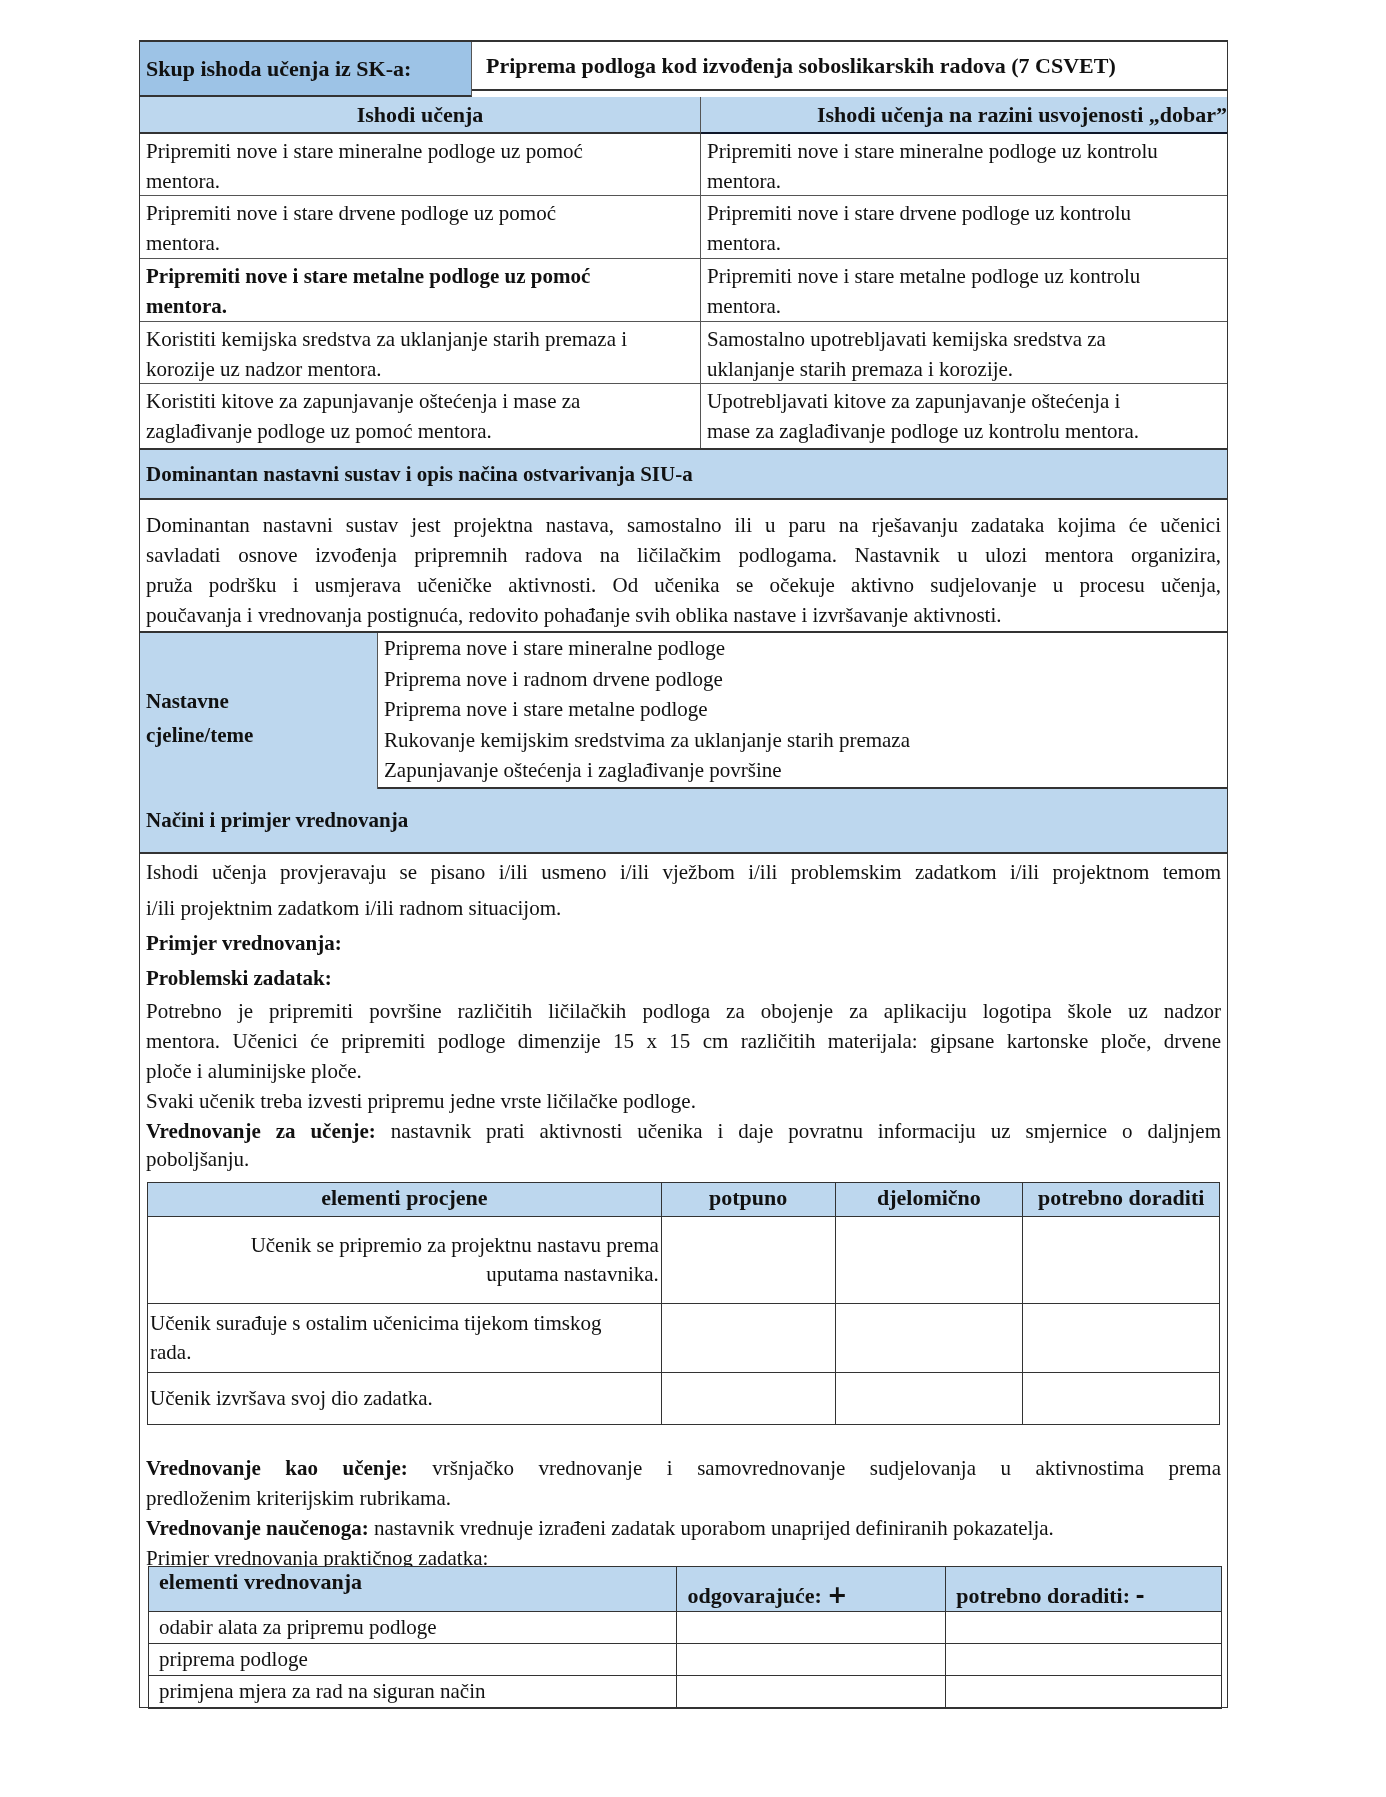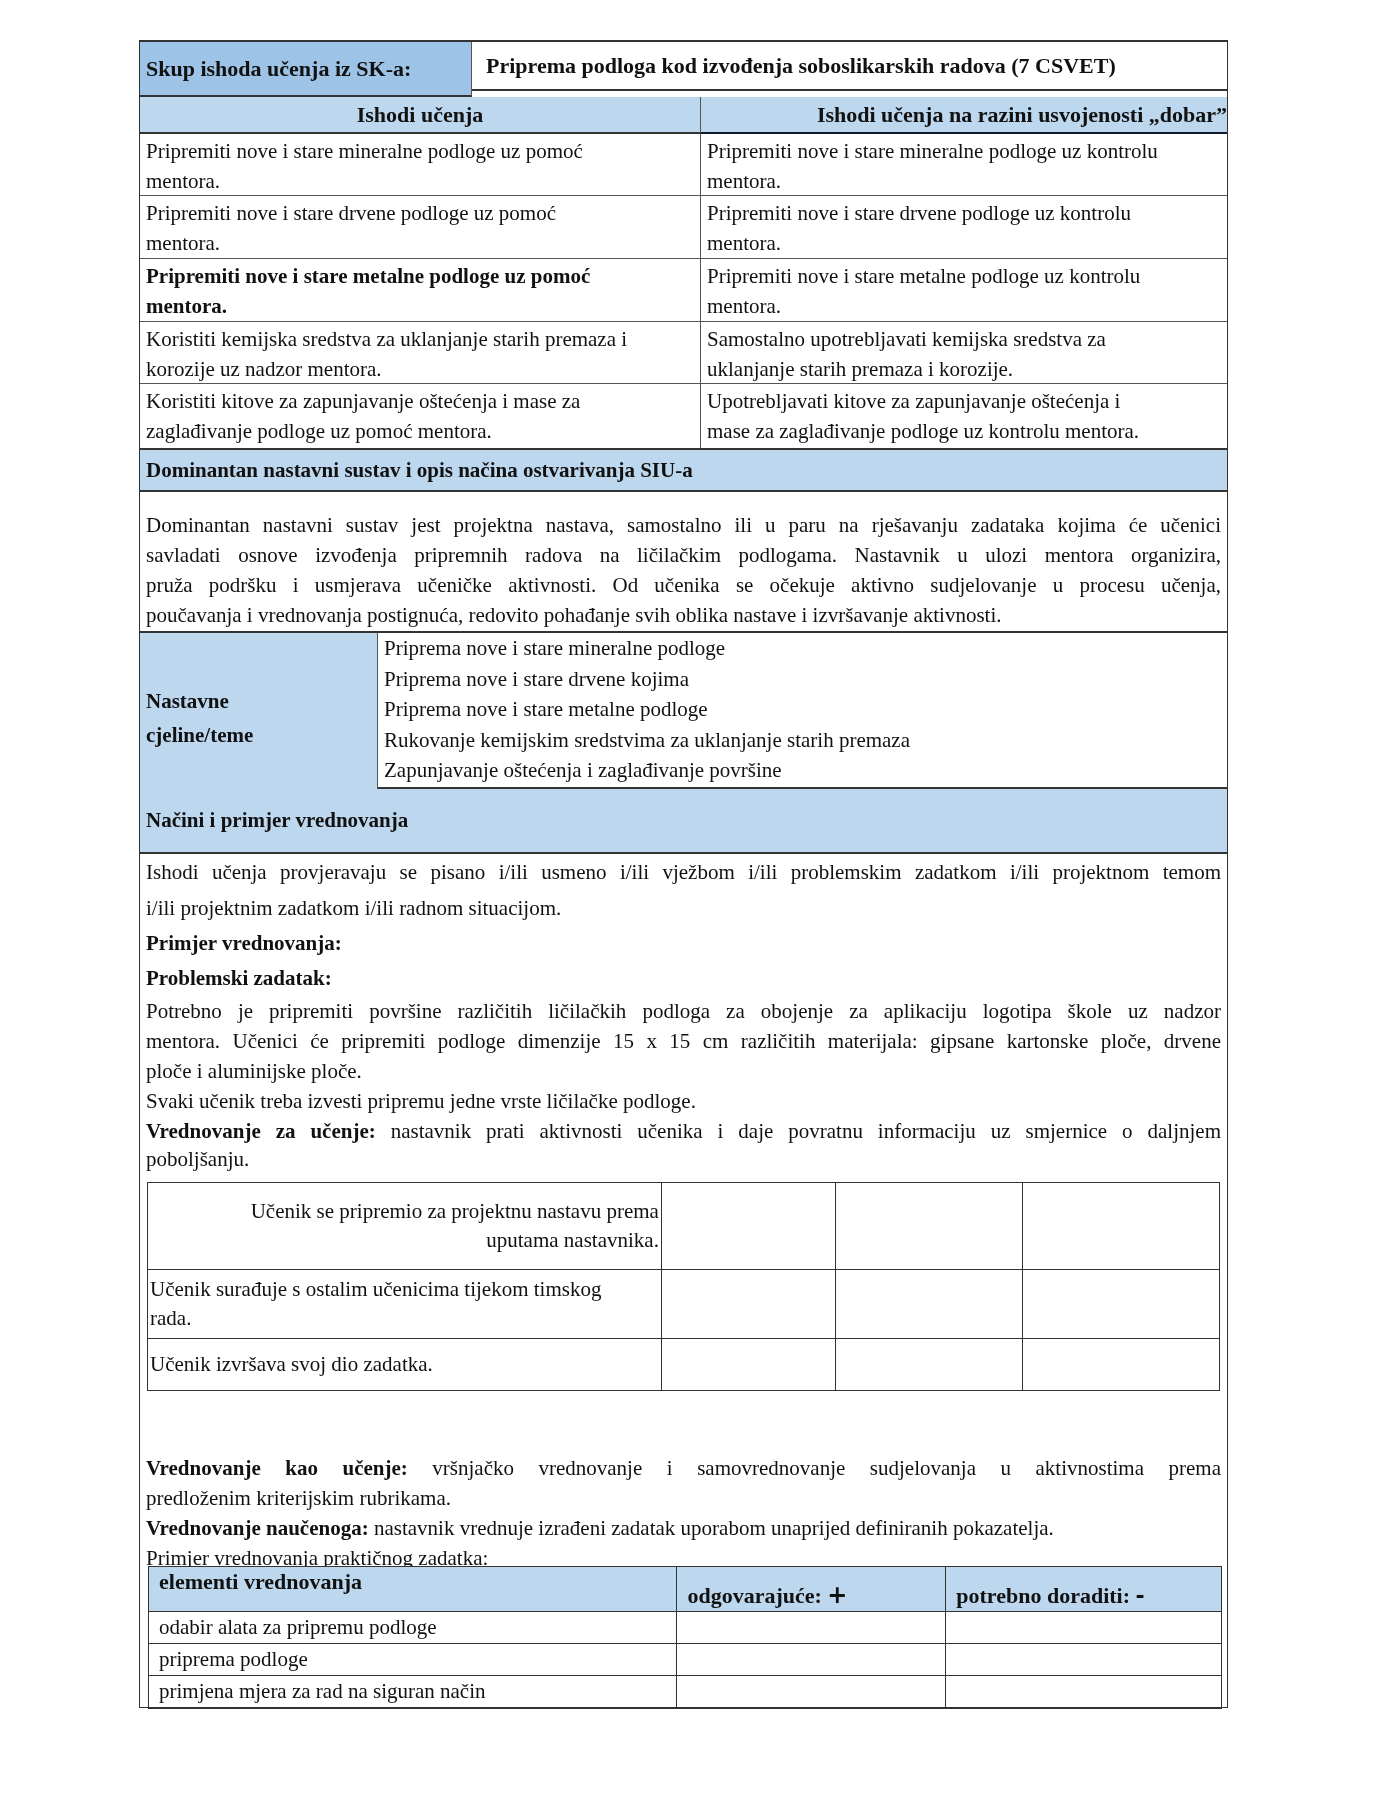--- a/index.html
+++ b/index.html
@@ -84,37 +84,37 @@
           <span class="line">Koristiti kitove za zapunjavanje oštećenja i mase za</span>
           <span class="line">zaglađivanje podloge uz pomoć mentora.</span>
         </div>
       <div class="cell" style="width:526px;box-sizing:border-box;">
           <span class="line">Upotrebljavati kitove za zapunjavanje oštećenja i</span>
           <span class="line">mase za zaglađivanje podloge uz kontrolu mentora.</span>
         </div>
     </div>
   </div>
 
-  <div class="abs blue vcenter" style="left:0;top:408px;width:1087px;height:42px;padding-left:6px;border-bottom:2px solid #333;">
+  <div class="abs blue vcenter" style="left:0;top:408px;width:1087px;height:50px;padding-left:6px;border-bottom:2px solid #333;">
     <span class="bold" style="font-size:21px;">Dominantan nastavni sustav i opis načina ostvarivanja SIU-a</span>
   </div>
   <div class="abs justify" style="left:0;top:466px;width:1087px;height:125px;padding:2px 6px 0 6px;border-bottom:2px solid #333;font-size:21px;line-height:30px;">
     <div style="text-align-last:justify;">Dominantan nastavni sustav jest projektna nastava, samostalno ili u paru na rješavanju zadataka kojima će učenici</div>
     <div style="text-align-last:justify;">savladati osnove izvođenja pripremnih radova na ličilačkim podlogama. Nastavnik u ulozi mentora organizira,</div>
     <div style="text-align-last:justify;">pruža podršku i usmjerava učeničke aktivnosti. Od učenika se očekuje aktivno sudjelovanje u procesu učenja,</div>
     <div>poučavanja i vrednovanja postignuća, redovito pohađanje svih oblika nastave i izvršavanje aktivnosti.</div>
   </div>
 
   <div class="abs blue br" style="left:0;top:591px;width:238px;height:172px;padding-left:6px;display:flex;flex-direction:column;justify-content:center;border-bottom:2px solid #333;">
     <span class="bold" style="font-size:21px;line-height:34px;">Nastavne</span>
     <span class="bold" style="font-size:21px;line-height:34px;">cjeline/teme</span>
   </div>
   <div class="abs" style="left:238px;top:591px;width:849px;height:156px;padding:0 6px;border-bottom:2px solid #333;font-size:21px;line-height:30.5px;">
     <div>Priprema nove i stare mineralne podloge</div>
-    <div>Priprema nove i stare drvene kojima</div>
+    <div>Priprema nove i radnom drvene podloge</div>
     <div>Priprema nove i stare metalne podloge</div>
     <div>Rukovanje kemijskim sredstvima za uklanjanje starih premaza</div>
     <div>Zapunjavanje oštećenja i zaglađivanje površine</div>
   </div>
 
   <div class="abs blue vcenter" style="left:0;top:747px;width:1087px;height:65px;padding-left:6px;border-bottom:2px solid #333;">
     <span class="bold" style="font-size:21px;">Načini i primjer vrednovanja</span>
   </div>
 
   <div class="abs" style="left:0;top:812px;width:1087px;padding:0 6px;font-size:21px;">
@@ -131,20 +131,26 @@
   </div>
 
   <table class="inner" style="left:7px;top:1140px;width:1073px;">
     <colgroup>
         <col style="width:514px">
         <col style="width:174px">
         <col style="width:188px">
         <col style="width:197px">
       </colgroup>
     <tbody>
+        <tr style="height:34px;">
+      <th class="center" style="text-align:center;font-size:22px;">elementi procjene</th>
+      <th style="text-align:center;font-size:22px;">potpuno</th>
+      <th style="text-align:center;font-size:22px;">djelomično</th>
+      <th style="text-align:center;font-size:22px;">potrebno doraditi</th>
+    </tr>
     <tr style="height:87px;">
       <td style="vertical-align:middle;text-align:right;">
             <span class="line">Učenik se pripremio za projektnu nastavu prema</span>
             <span class="line">uputama nastavnika.</span>
           </td>
       <td></td>
       <td></td>
       <td></td>
     </tr>
     <tr style="height:69px;">

